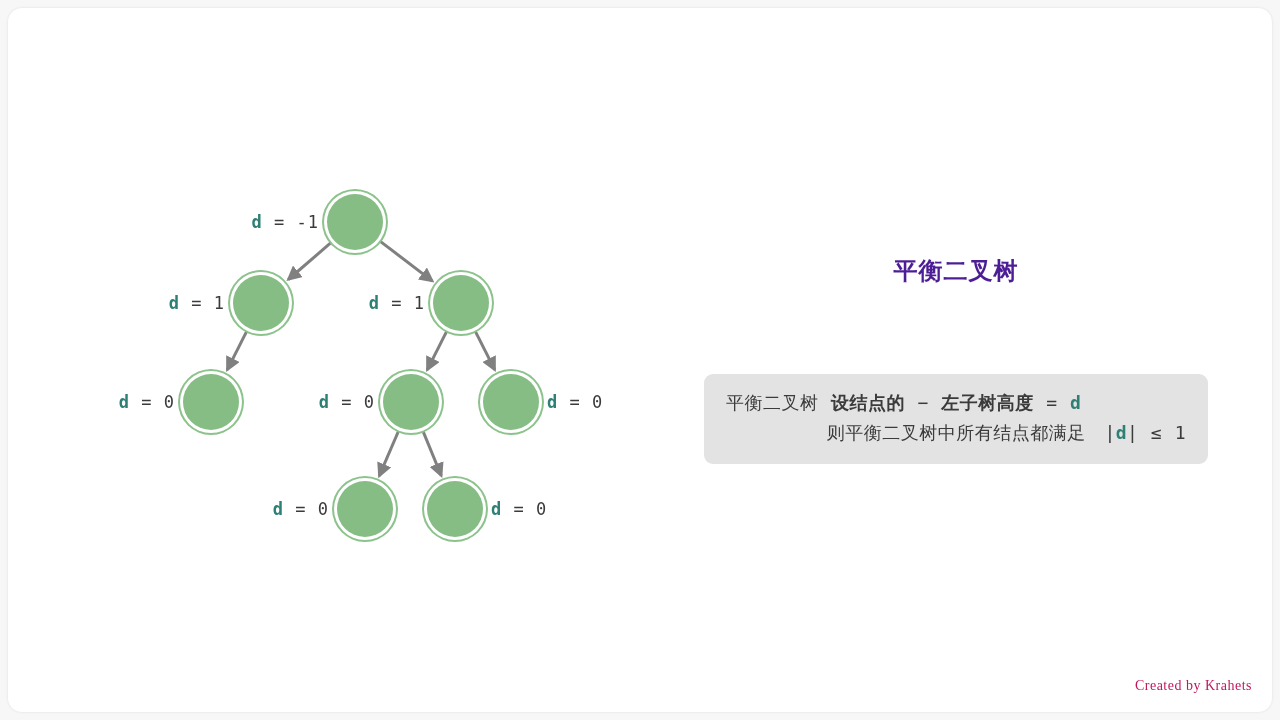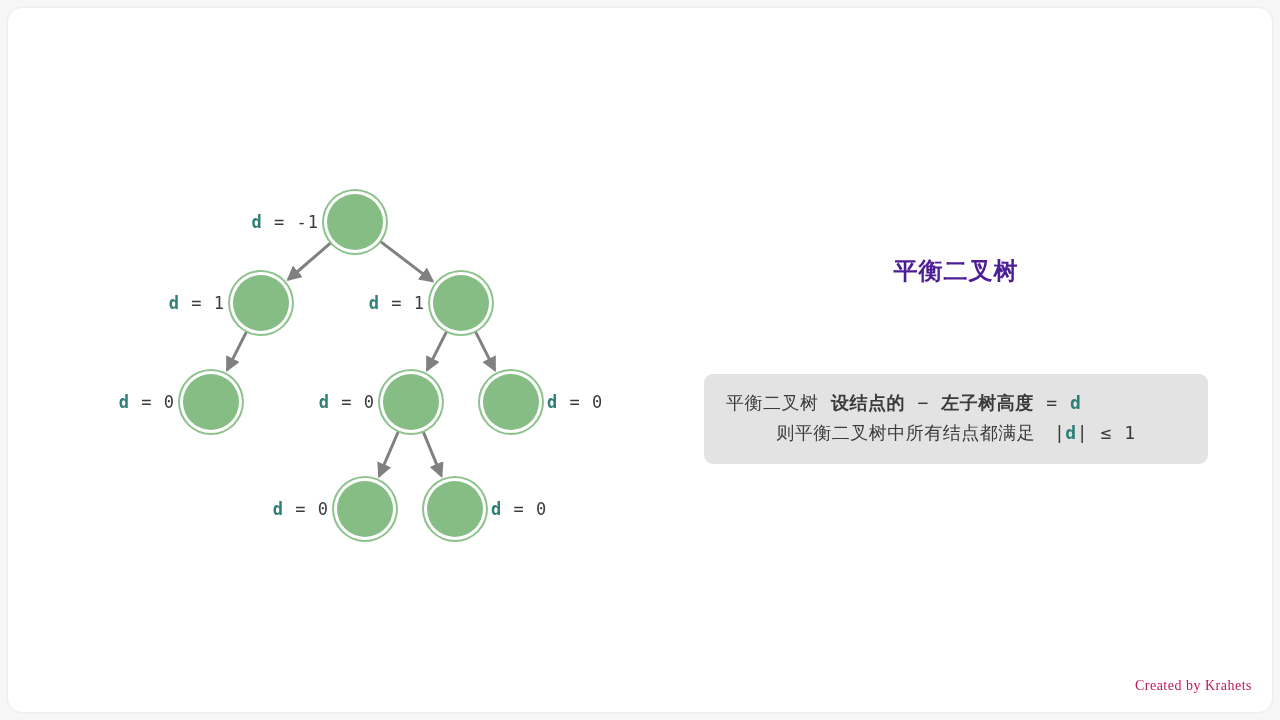--- a/index.html
+++ b/index.html
@@ -104,21 +104,21 @@
     padding: 14px 22px 16px 22px;
   }
   .frow {
     font-family: "DejaVu Sans", sans-serif;
     font-size: 18px;
     color: #3b3b3b;
     line-height: 30px;
     white-space: nowrap;
     letter-spacing: 0.5px;
   }
-  .frow.second { text-align: center; }
+  .frow.second { text-align: right; }
   .frow b { font-weight: bold; }
   .frow .var {
     color: #2e8076;
     font-weight: bold;
     font-family: "DejaVu Sans Mono", monospace;
   }
   .frow .mono {
     font-family: "DejaVu Sans Mono", monospace;
   }
   .frow .bar {

